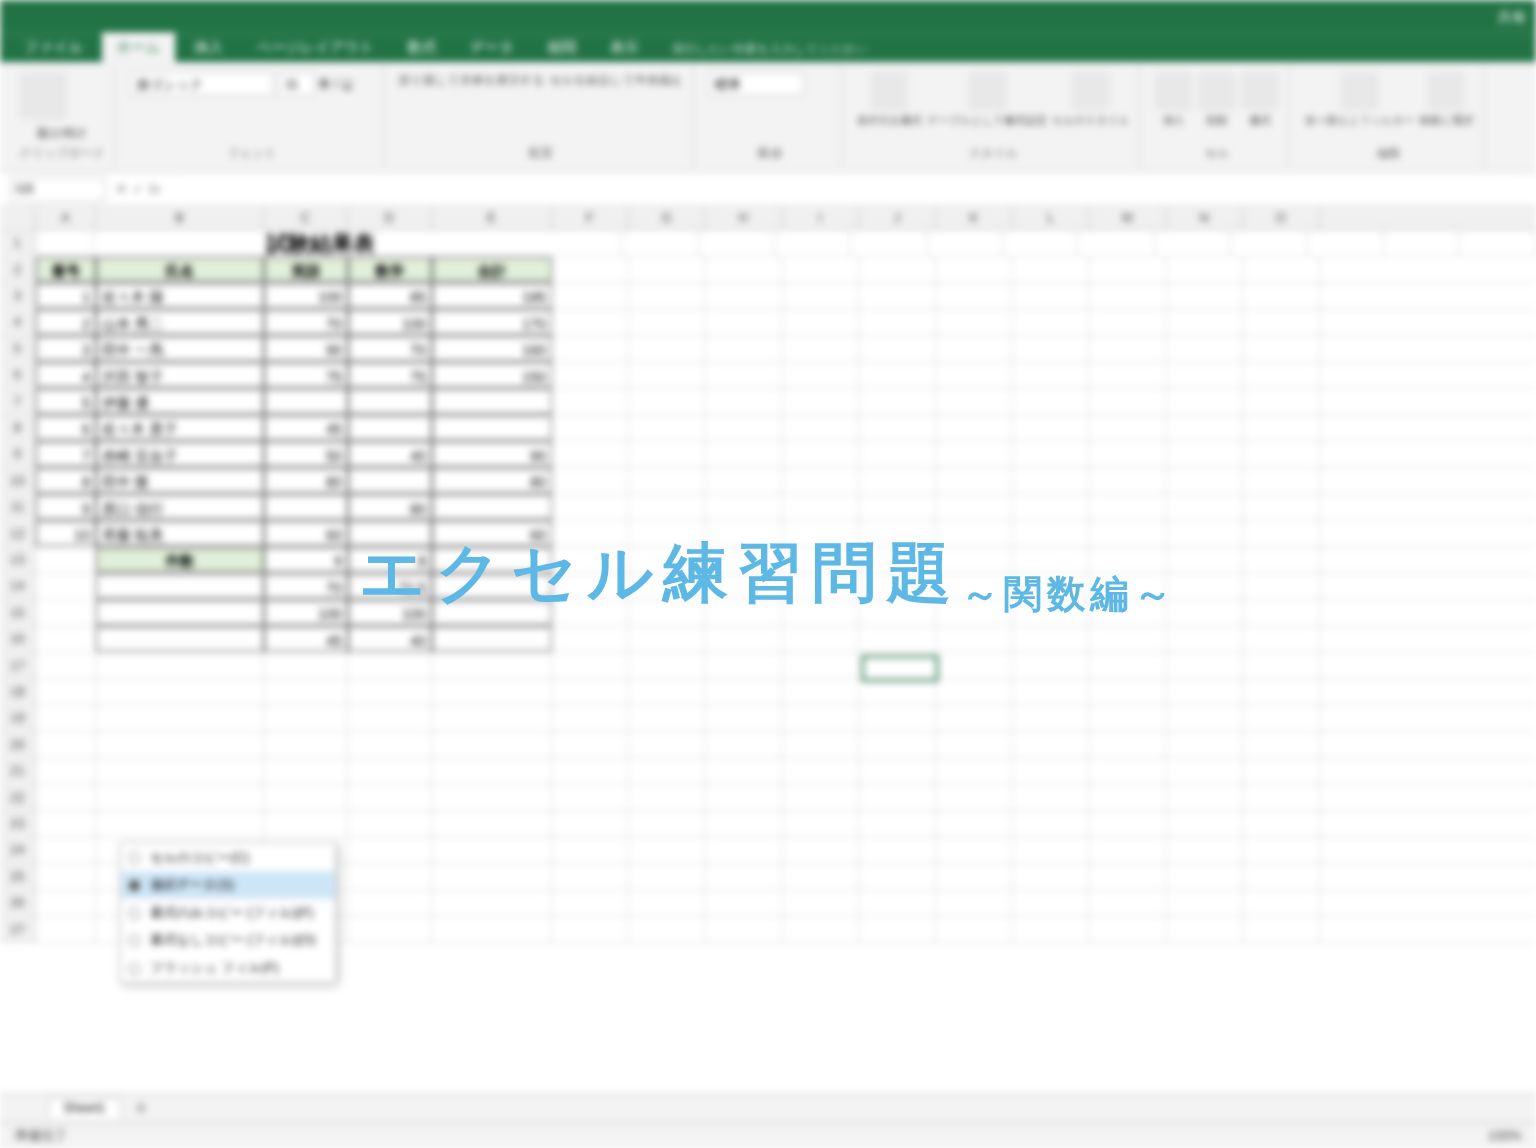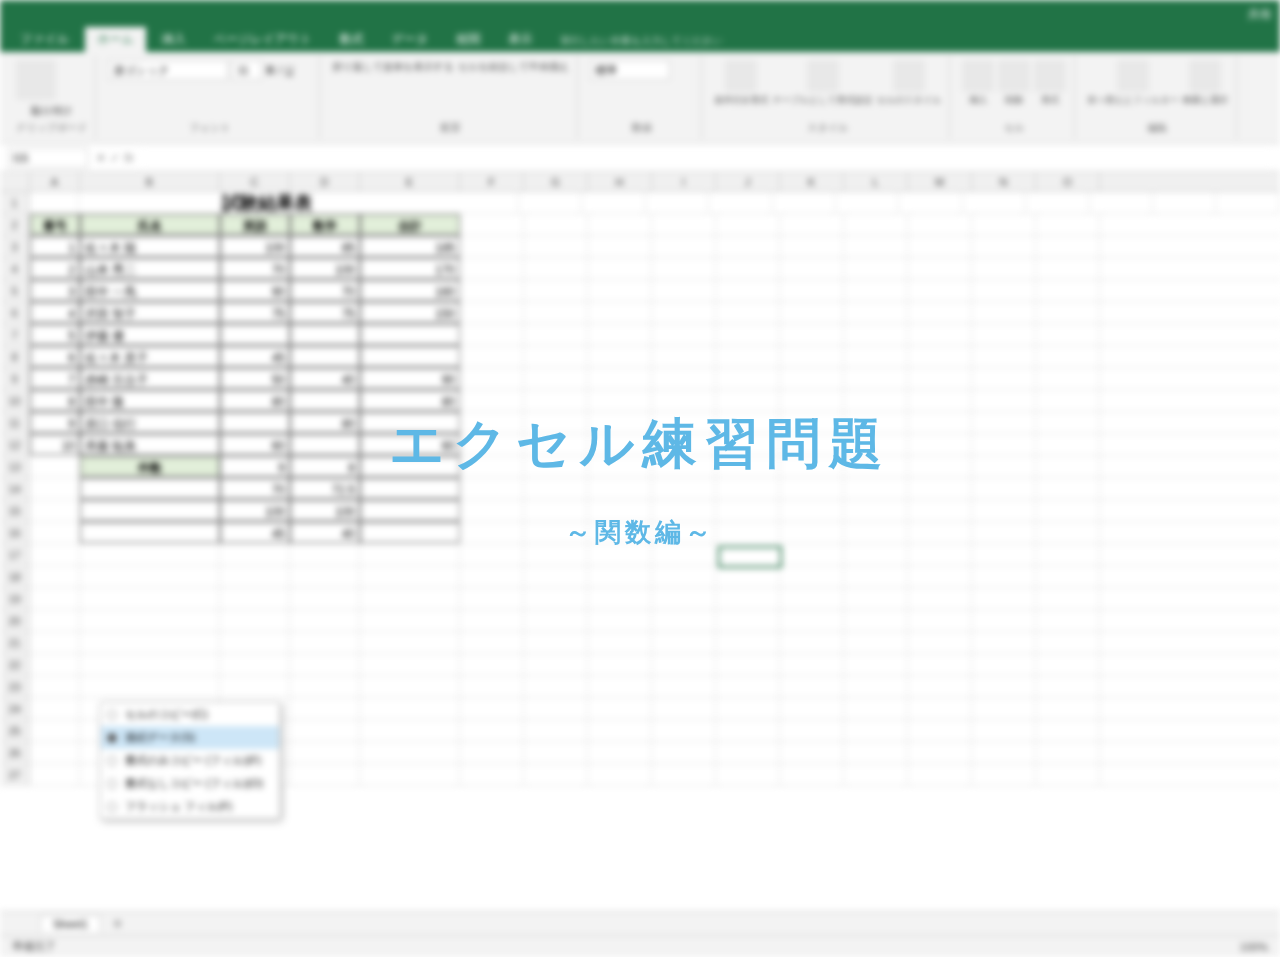--- a/index.html
+++ b/index.html
@@ -61,23 +61,23 @@
 
 
 .sheet-tabs{position:absolute;bottom:22px;left:0;right:0;height:24px;background:#f3f3f3;border-top:1px solid #ccc;display:flex;align-items:center;padding:0 40px;font-size:11px}
 .sheet-tab{padding:2px 12px;background:#fff;border:1px solid #ccc;border-bottom:none}
 
 
 .status-bar{position:absolute;bottom:0;left:0;right:0;height:22px;background:#f3f3f3;border-top:1px solid #ccc;display:flex;align-items:center;padding:0 12px;font-size:11px;color:#444}
 .status-bar .spacer{flex:1}
 
 
-.overlay{position:absolute;top:0;left:0;width:100%;height:100%;display:flex;flex-direction:column;align-items:center;justify-content:center;pointer-events:none;z-index:100}
+.overlay{position:absolute;top:0;left:0;width:100%;height:100%;display:flex;flex-direction:row;align-items:center;justify-content:center;pointer-events:none;z-index:100}
 .overlay-title{font-size:54px;font-weight:bold;color:#5eb8e6;letter-spacing:8px;text-align:center}
-.overlay-sub{font-size:26px;font-weight:bold;color:#5eb8e6;letter-spacing:4px;margin-top:34px}
+.overlay-sub{font-size:32px;font-weight:bold;color:#5eb8e6;letter-spacing:4px;margin-top:34px}
 </style>
 </head>
 <body>
 
 <div class="blur-layer">
 
 <div class="titlebar">
   <div class="spacer"></div>
   <span>共有</span>
 </div>

